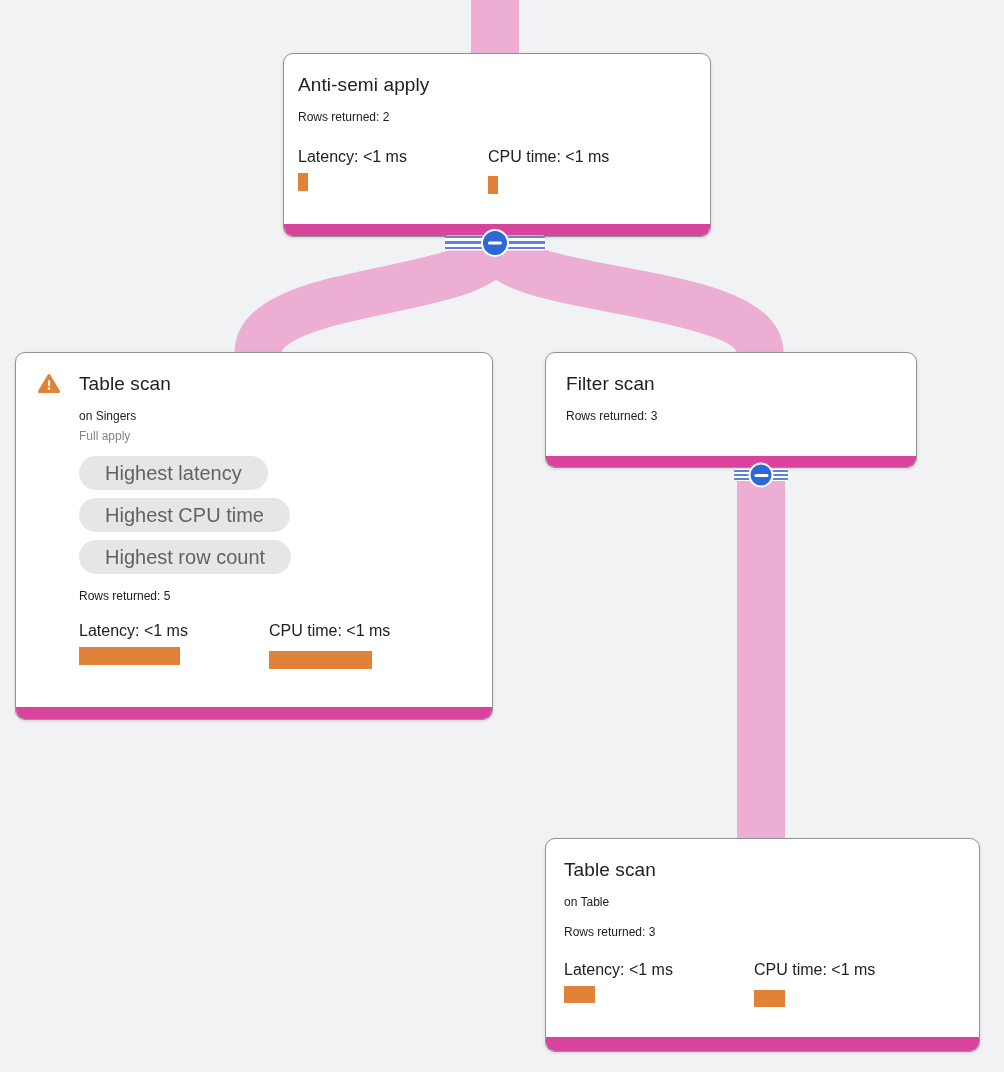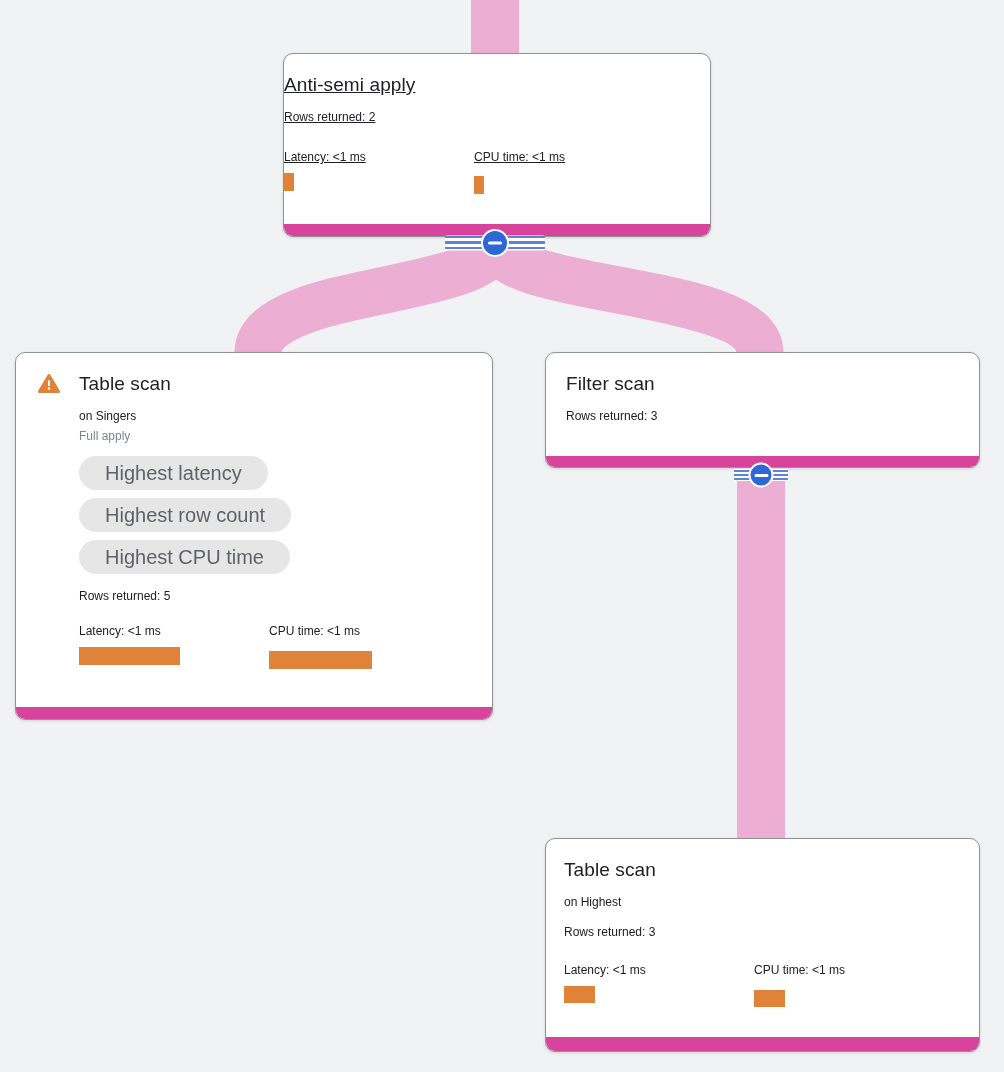--- a/index.html
+++ b/index.html
@@ -24,25 +24,25 @@
   .card-title{font-size:19px;line-height:24px;font-weight:500;color:var(--title-ink);
         letter-spacing:.1px;margin:0 0 10px;}
   .card-line{font-size:12px;line-height:20px;margin:0 0 10px;color:var(--body-ink);}
   .card-line.muted{color:var(--muted-ink);margin-bottom:0;}
   .badges{margin-top:10px;}
   .badge{display:block;width:-moz-fit-content;width:fit-content;background:var(--badge-bg);
         color:var(--badge-ink);font-size:20px;line-height:20px;padding:7px 26px;
         border-radius:17px;margin:0 0 8px;}
   .metrics{display:flex;}
   .metric{width:190px;}
-  .metric-label{font-size:12px;line-height:20px;color:var(--body-ink);}
+  .metric-label{font-size:16px;line-height:20px;color:var(--body-ink);}
   .metric-bar{height:18px;background:var(--bar-orange);margin-top:6px;}
 
   
-  .node-anti-semi .card-body{padding-right:14px;text-decoration:underline;}
+  .node-anti-semi .card-body{padding-left:14px;padding-right:14px;}
   .node-anti-semi .metrics{margin-top:20px;}
   .node-singers .card-body{padding-left:63px;padding-right:16px;}
   .node-singers .card-line.sub{margin-bottom:0;}
   .node-singers .rows-line{margin-top:12px;}
   .node-singers .metrics{margin-top:15px;}
   .node-filter .card-body{padding-left:20px;padding-right:16px;}
   .node-albums .card-body{padding-left:18px;padding-right:16px;}
   .node-albums .card-line{margin-bottom:10px;}
   .node-albums .metrics{margin-top:18px;}
   .node-albums .card-strip{height:14px;}
@@ -103,50 +103,50 @@
       <svg class="warning-badge" viewBox="0 0 24 22">
         <path d="M12 3.5 L21.5 19.5 H2.5 Z" fill="var(--warning-orange)" stroke="var(--warning-orange)" stroke-width="3" stroke-linejoin="round"></path>
         <rect x="11" y="8.2" width="2.1" height="5.8" rx="0.6" fill="#fff"></rect>
         <circle cx="12.05" cy="16.6" r="1.25" fill="#fff"></circle>
       </svg>
       <h2 class="card-title">Table scan</h2>
       <p class="card-line sub">on Singers</p>
       <p class="card-line muted">Full apply</p>
       <div class="badges">
         <span class="badge">Highest latency</span>
+        <span class="badge">Highest CPU time</span>
         <span class="badge">Highest row count</span>
-        <span class="badge">Highest CPU time</span>
       </div>
       <p class="card-line rows-line">Rows returned: 5</p>
       <div class="metrics">
         <div class="metric">
           <div class="metric-label">Latency: &lt;1 ms</div>
           <div class="metric-bar" style="width:101px;"></div>
         </div>
         <div class="metric">
           <div class="metric-label">CPU time: &lt;1 ms</div>
           <div class="metric-bar" style="width:103px;margin-top:10px;"></div>
         </div>
       </div>
     </div>
     <div class="card-strip"></div>
   </div>
 
-  <div class="card node-filter" style="left:545px;top:352px;width:435px;height:116px;">
+  <div class="card node-filter" style="left:545px;top:352px;width:372px;height:116px;">
     <div class="card-body">
       <h2 class="card-title">Filter scan</h2>
       <p class="card-line">Rows returned: 3</p>
     </div>
     <div class="card-strip" style="height:11px;"></div>
   </div>
 
   <div class="card node-albums" style="left:545px;top:838px;width:435px;height:214px;">
     <div class="card-body">
       <h2 class="card-title">Table scan</h2>
-      <p class="card-line">on Highest</p>
+      <p class="card-line">on Table</p>
       <p class="card-line">Rows returned: 3</p>
       <div class="metrics">
         <div class="metric">
           <div class="metric-label">Latency: &lt;1 ms</div>
           <div class="metric-bar" style="width:31px;height:17px;"></div>
         </div>
         <div class="metric">
           <div class="metric-label">CPU time: &lt;1 ms</div>
           <div class="metric-bar" style="width:31px;height:17px;margin-top:10px;"></div>
         </div>

